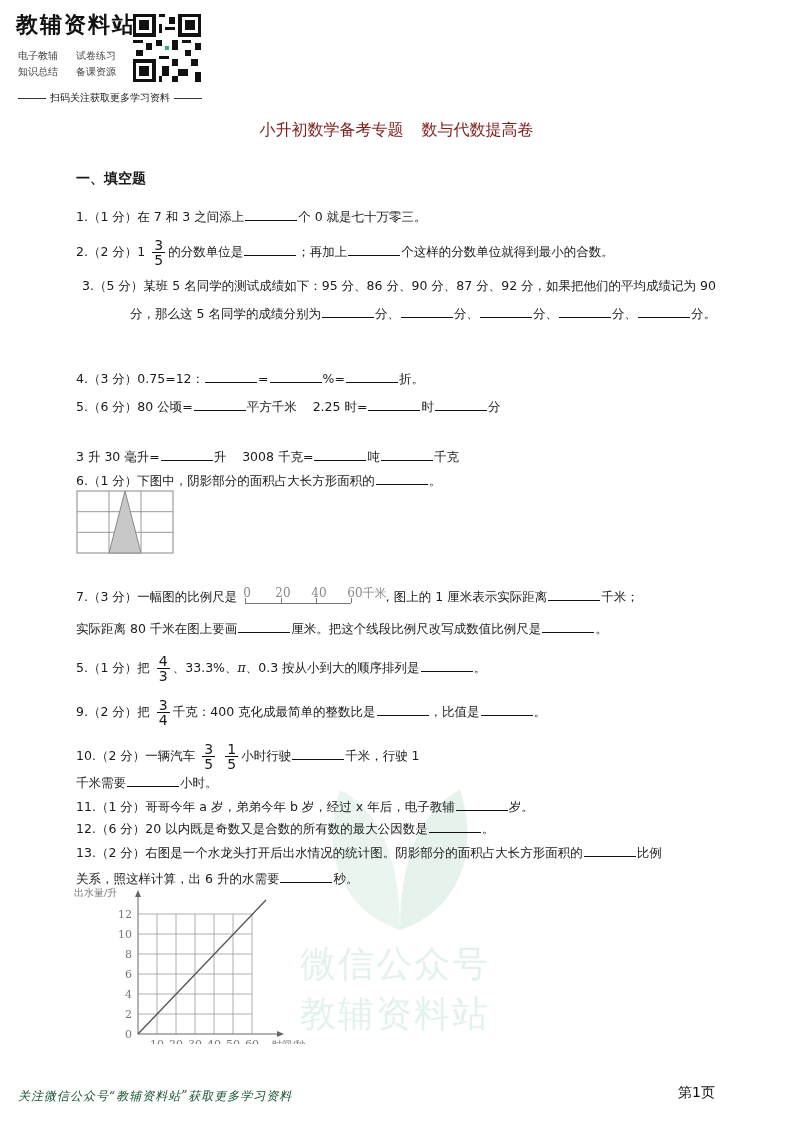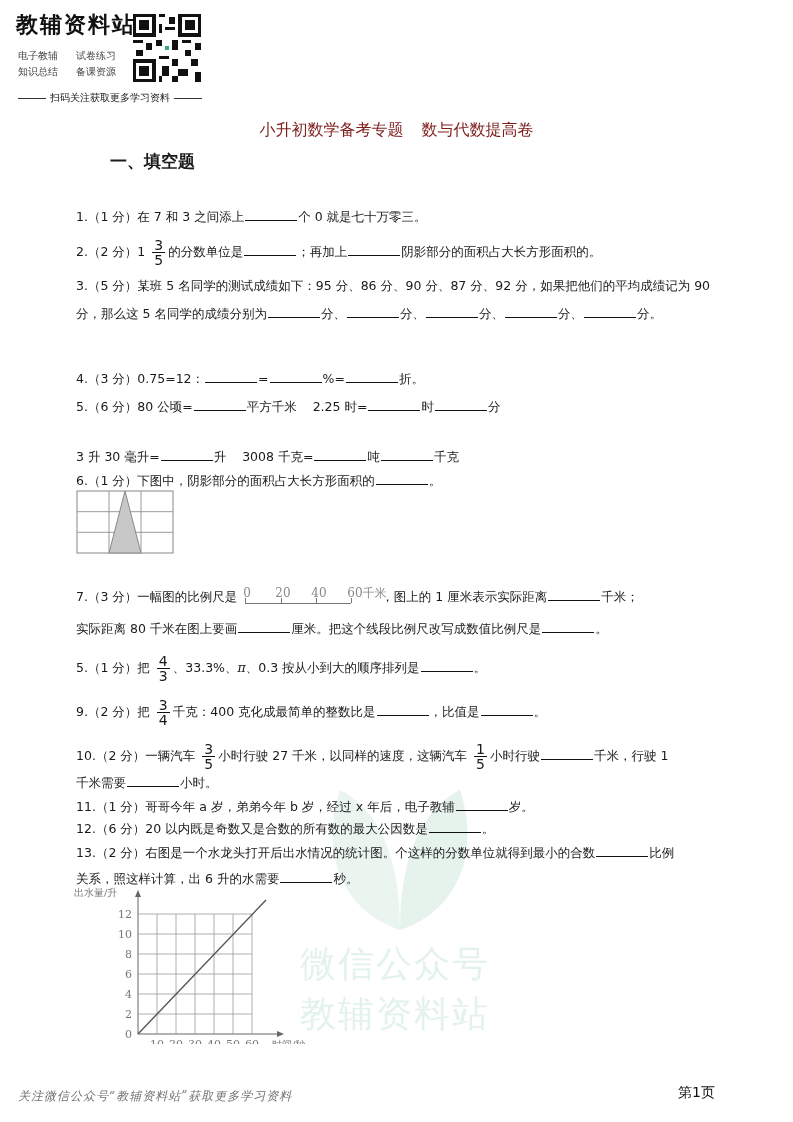--- a/index.html
+++ b/index.html
@@ -15,42 +15,42 @@
   .brand-slogan { left: 14px; top: 91px; font-size: 10px; color: #222; white-space: nowrap; }
   .brand-slogan .dash { display: inline-block; width: 28px; border-top: 1px solid #333; vertical-align: middle; margin: 0 4px; }
 
   
   .wm-leaf { left: 300px; top: 780px; width: 200px; height: 160px; }
   .wm-text { left: 300px; font-size: 36px; font-weight: normal; color: #e3f2ec; letter-spacing: 2px; white-space: nowrap; }
 
   
   .doc-title { left: 0; width: 793px; top: 120px; text-align: center; font-size: 16px; color: #7f1d1d; }
   .doc-title .gap { display: inline-block; width: 18px; }
-  .section { left: 76px; top: 150px; font-size: 17px; font-weight: bold; margin-left: 34px; }
+  .section { left: 76px; top: 170px; font-size: 14px; font-weight: bold; }
   .q { left: 76px; font-size: 12.5px; line-height: 18px; white-space: nowrap; margin-top: 12px; }
-  .q.wrap { white-space: normal; width: 640px; line-height: 28px; }
+  .q.wrap { white-space: normal; width: 640px; line-height: 28px; text-align: right; }
   .blank { display: inline-block; width: 52px; border-bottom: 1px solid #111; height: 12px; vertical-align: baseline; margin: 0 1px; }
   .frac { display: inline-flex; flex-direction: column; align-items: center; vertical-align: middle; font-size: 14px; line-height: 14px; margin: 0 3px; }
   .frac .num { border-bottom: 1px solid #111; padding: 0 2px; }
   .pi { font-family: "DejaVu Serif", serif; font-style: italic; }
 
   
   .fig6 { left: 76px; top: 490px; }
 
   
   .scalebar { display: inline-block; position: relative; width: 140px; height: 26px; vertical-align: middle; font-family: "DejaVu Serif", serif; font-size: 12px; color: #888; }
   .scalebar .lbl { position: absolute; top: 0; }
   .scalebar .line { position: absolute; left: 4px; top: 19px; width: 106px; border-bottom: 1px solid #777; }
   .scalebar .tick { position: absolute; top: 14px; height: 5px; border-left: 1px solid #777; }
 
   
   .chart { left: 72px; top: 884px; }
 
   
-  .footer-left { left: 18px; top: 1088px; font-family: "DejaVu Serif", serif; font-style: italic; font-size: 12px; color: #737373; letter-spacing: 1px; }
+  .footer-left { left: 18px; top: 1088px; font-family: "DejaVu Serif", serif; font-style: italic; font-size: 12px; color: #14532d; letter-spacing: 1px; }
   .footer-right { left: 678px; top: 1084px; font-size: 14px; color: #111; }
 </style>
 </head>
 <body>
 
 <div class="abs brand-title">教辅资料站</div>
 <div class="abs brand-tags">
   <div class="row"><span>电子教辅</span><span>试卷练习</span></div>
   <div class="row"><span>知识总结</span><span>备课资源</span></div>
 </div>
@@ -108,21 +108,21 @@
 
 <div class="abs q" style="top:196px">
   <span>1.（1 分）</span><span>在 7 和 3 之间添上</span><span class="blank"></span><span>个 0 就是七十万零三。</span>
 </div>
 
 <div class="abs q" style="top:226px">
   <span>2.（2 分）</span><span>1</span>
   <span class="frac">
       <span class="num">3</span>
       <span>5</span>
-    </span><span>的分数单位是</span><span class="blank"></span><span>；再加上</span><span class="blank"></span><span>阴影部分的面积占大长方形面积的。</span>
+    </span><span>的分数单位是</span><span class="blank"></span><span>；再加上</span><span class="blank"></span><span>个这样的分数单位就得到最小的合数。</span>
 </div>
 
 <div class="abs q wrap" style="top:260px">
   <span>3.（5 分）</span><span>某班 5 名同学的测试成绩如下：95 分、86 分、90 分、87 分、92 分，如果把他们的平均成绩记为 90 分，那么这 5 名同学的成绩分别为</span><span class="blank"></span><span>分、</span><span class="blank"></span><span>分、</span><span class="blank"></span><span>分、</span><span class="blank"></span><span>分、</span><span class="blank"></span><span>分。</span>
 </div>
 
 <div class="abs q" style="top:358px">
   <span>4.（3 分）</span><span>0.75=12：</span><span class="blank"></span><span>=</span><span class="blank"></span><span>%=</span><span class="blank"></span><span>折。</span>
 </div>
 
@@ -174,40 +174,40 @@
       <span class="num">3</span>
       <span>4</span>
     </span><span>千克：400 克化成最简单的整数比是</span><span class="blank"></span><span>，比值是</span><span class="blank"></span><span>。</span>
 </div>
 
 <div class="abs q" style="top:730px">
   <span>10.（2 分）</span><span>一辆汽车</span>
   <span class="frac">
       <span class="num">3</span>
       <span>5</span>
-    </span><span>小时行驶 27 千米，以同样的速度，这辆汽车</span>
+    </span>
   <span class="frac">
       <span class="num">1</span>
       <span>5</span>
     </span><span>小时行驶</span><span class="blank"></span><span>千米，行驶 1</span>
 </div>
 <div class="abs q" style="top:762px">
   <span>千米需要</span><span class="blank"></span><span>小时。</span>
 </div>
 
 <div class="abs q" style="top:786px">
   <span>11.（1 分）</span><span>哥哥今年 a 岁，弟弟今年 b 岁，经过 x 年后，电子教辅</span><span class="blank"></span><span>岁。</span>
 </div>
 
 <div class="abs q" style="top:808px">
   <span>12.（6 分）</span><span>20 以内既是奇数又是合数的所有数的最大公因数是</span><span class="blank"></span><span>。</span>
 </div>
 
 <div class="abs q" style="top:832px">
-  <span>13.（2 分）</span><span>右图是一个水龙头打开后出水情况的统计图。个这样的分数单位就得到最小的合数</span><span class="blank"></span><span>比例</span>
+  <span>13.（2 分）</span><span>右图是一个水龙头打开后出水情况的统计图。阴影部分的面积占大长方形面积的</span><span class="blank"></span><span>比例</span>
 </div>
 <div class="abs q" style="top:858px">
   <span>关系，照这样计算，出 6 升的水需要</span><span class="blank"></span><span>秒。</span>
 </div>
 
 <svg class="abs chart" width="260" height="160" viewBox="0 0 260 160" font-family="DejaVu Serif, serif" font-size="11" fill="#777">
   <text x="2" y="12" font-size="10">出水量/升</text>
 
   <line x1="66" y1="150" x2="66" y2="10" stroke="#666"></line>
   <polygon points="66,6 63,13 69,13" fill="#666"></polygon>

